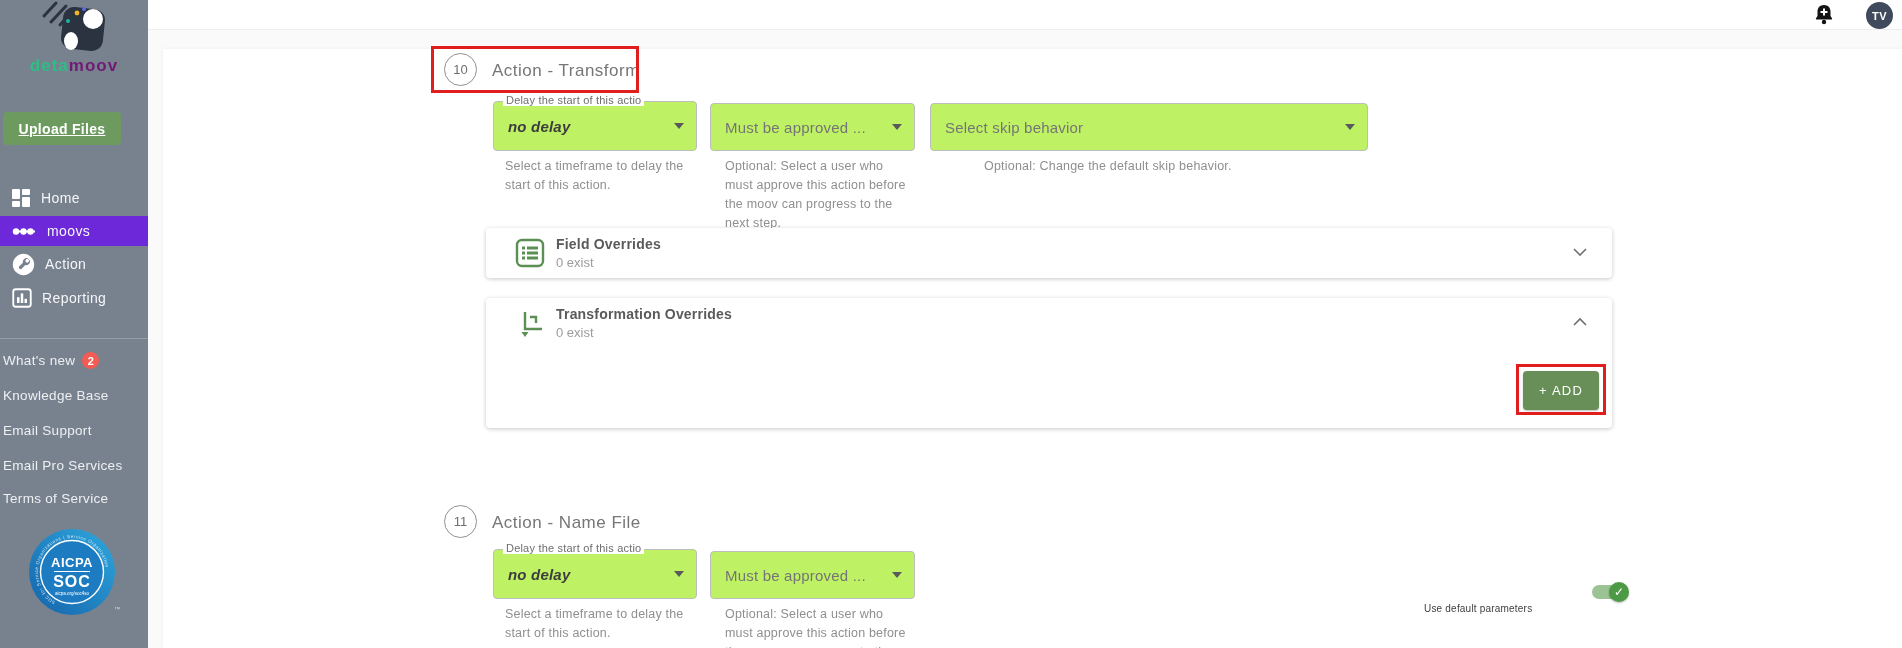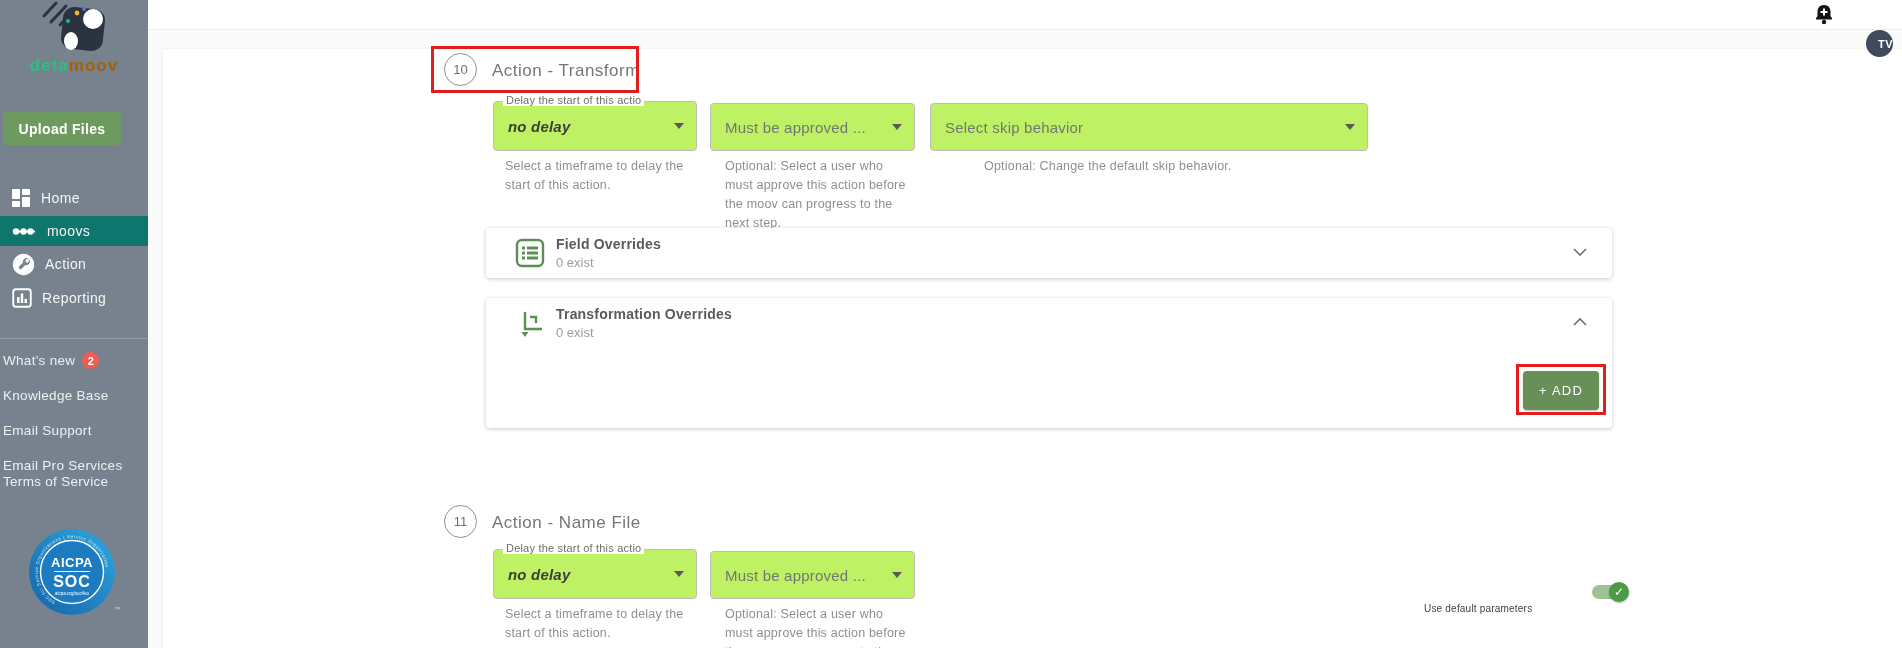--- a/index.html
+++ b/index.html
@@ -5,29 +5,29 @@
   * { margin:0; padding:0; box-sizing:border-box; }
   html,body { width:1902px; height:648px; overflow:hidden; background:#fff;
     font-family:"Liberation Sans", sans-serif; }
   .abs { position:absolute; }
 
   
   .topbar { left:148px; top:0; width:1754px; height:30px; background:#fff;
     border-bottom:1px solid #ededed; z-index:3; }
   .avatar { left:1866px; top:2px; width:27px; height:27px; border-radius:50%;
     color:#fff; font-size:11px; font-weight:bold; display:flex; align-items:center;
-    justify-content:flex-end; letter-spacing:.5px; z-index:4;margin-top:28px; }
+    justify-content:center; letter-spacing:.5px; z-index:4; }
 
   
   .sidebar { left:0; top:0; width:148px; height:648px; background:#78828F; z-index:5; }
   .brand { left:16px; top:56px; width:116px; text-align:center; font-size:17px;
     font-weight:bold; letter-spacing:1px; }
   .upload-btn { left:3px; top:112px; width:118px; height:33px; border-radius:4px;
     color:#fff; font-size:14px; font-weight:bold; display:flex; align-items:center;
-    justify-content:center; letter-spacing:.3px; cursor:pointer; }
+    justify-content:center; letter-spacing:.3px; cursor:pointer;text-decoration:underline; }
   .nav-item { left:0; width:148px; height:30px; display:flex; align-items:center;
     gap:10px; padding-left:12px; color:#f5f6f7; font-size:14px; letter-spacing:.4px;
     cursor:pointer; }
   .side-link { left:0; width:148px; color:#eef0f2; font-size:13.5px; letter-spacing:.3px;
     padding-left:3px; cursor:pointer; display:flex; align-items:center; gap:7px; }
   .badge { min-width:17px; height:17px; border-radius:50%; color:#fff; font-size:11px;
     font-weight:bold; display:inline-flex; align-items:center; justify-content:center; }
   .divider { left:0; top:338px; width:148px; border-top:1px solid rgba(255,255,255,.22); }
   .tm { left:114px; top:606px; color:#d8dbde; font-size:6px; }
 
@@ -97,39 +97,39 @@
     <line x1="22" y1="25" x2="30" y2="16"></line>
   </g>
   <rect x="24" y="8" width="42" height="42" rx="11" fill="#2B3240" transform="rotate(6 45 29)"></rect>
   <circle cx="55" cy="19" r="10" fill="#fff"></circle>
   <ellipse cx="33" cy="41" rx="7" ry="9" fill="#fff"></ellipse>
   <circle cx="39" cy="13" r="2.4" fill="#F0B429"></circle>
   <circle cx="46" cy="9" r="2" fill="#5B6EE1"></circle>
   <circle cx="30" cy="21" r="2" fill="#19B5A5"></circle>
 </svg>
 <div class="abs brand" style="z-index:6">
-  <span style="color:#2EBD85">deta</span><span style="color:#a16207">moov</span>
+  <span style="color:#2EBD85">deta</span><span style="color:#701a75">moov</span>
 </div>
 
 <div class="abs upload-btn" style="background:#6D9B5F;z-index:6">
   <span>Upload Files</span>
 </div>
 
 <div class="abs nav-item" style="top:183px;z-index:6">
   <svg width="19" height="19" viewBox="0 0 19 19">
     <g fill="#fff">
         <rect x="0" y="0" width="8" height="10" rx="1"></rect>
         <rect x="10" y="0" width="8" height="6" rx="1"></rect>
     <rect x="10" y="8" width="8" height="10" rx="1"></rect>
         <rect x="0" y="12" width="8" height="6" rx="1"></rect>
       </g>
   </svg>
   <span>Home</span>
 </div>
-<div class="abs nav-item" style="top:216px;background:#0f766e;z-index:6">
+<div class="abs nav-item" style="top:216px;background:#6d28d9;z-index:6">
   <svg width="25" height="11" viewBox="0 0 25 11">
     <line x1="2" y1="5.5" x2="23" y2="5.5" stroke="#fff" stroke-width="2"></line>
     <circle cx="4" cy="5.5" r="3.2" fill="#fff"></circle>
       <circle cx="11.5" cy="5.5" r="3.2" fill="#fff"></circle>
       <circle cx="18.5" cy="5.5" r="3.2" fill="#fff"></circle>
   </svg>
   <span>moovs</span>
 </div>
 <div class="abs nav-item" style="top:249px;z-index:6">
   <svg width="23" height="23" viewBox="0 0 28 28">
@@ -162,21 +162,21 @@
 </div>
 <div class="abs side-link" style="top:388px;z-index:6">
   <span>Knowledge Base</span>
 </div>
 <div class="abs side-link" style="top:423px;z-index:6">
   <span>Email Support</span>
 </div>
 <div class="abs side-link" style="top:458px;z-index:6">
   <span>Email Pro Services</span>
 </div>
-<div class="abs side-link" style="top:474px;z-index:6">
+<div class="abs side-link" style="top:491px;z-index:6">
   <span>Terms of Service</span>
 </div>
 
 <svg class="abs" style="left:28px;top:528px;z-index:6" width="88" height="88" viewBox="0 0 88 88">
   <defs>
     <linearGradient id="socg" x1="0" y1="1" x2="1" y2="0">
       <stop offset="0" stop-color="#1463AA"></stop>
         <stop offset="1" stop-color="#2FA8DE"></stop>
     </linearGradient>
     <path id="arcp" d="M44 78 a34 34 0 0 1 0 -68 a34 34 0 0 1 0 68"></path>

